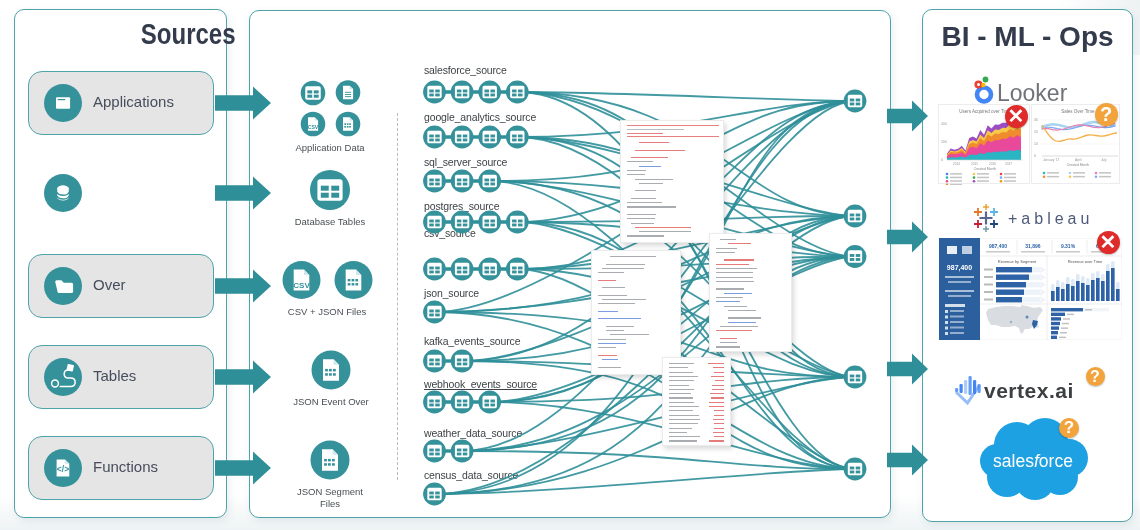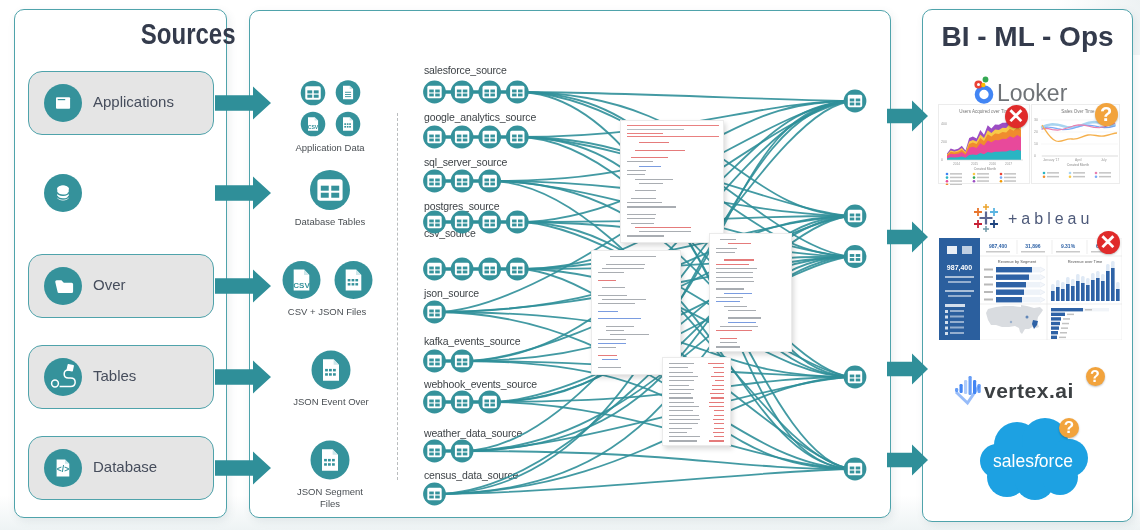--- a/index.html
+++ b/index.html
@@ -30,31 +30,31 @@
   <div class="srcbox" style="top:71px;">
       <span class="srclbl">Applications</span>
     </div>
     <div class="srcbox" style="top:254px;">
       <span class="srclbl">Over</span>
     </div>
     <div class="srcbox" style="top:345px;">
       <span class="srclbl">Tables</span>
     </div>
     <div class="srcbox" style="top:436px;">
-      <span class="srclbl">Database</span>
+      <span class="srclbl">Functions</span>
     </div>
   <div class="dash"></div>
   <div class="chlbl" style="left:424px;top:64px;">salesforce_source</div>
     <div class="chlbl" style="left:424px;top:111px;">google_analytics_source</div>
     <div class="chlbl" style="left:424px;top:156px;">sql_server_source</div>
     <div class="chlbl" style="left:424px;top:200px;">postgres_source</div>
     <div class="chlbl" style="left:424px;top:227px;">csv_source</div>
     <div class="chlbl" style="left:424px;top:287px;">json_source</div>
     <div class="chlbl" style="left:424px;top:335px;">kafka_events_source</div>
-    <div class="chlbl" style="left:424px;top:378px;">webhook_events_source</div>
+    <div class="chlbl" style="left:424px;top:378px;text-decoration:underline;">webhook_events_source</div>
     <div class="chlbl" style="left:424px;top:427px;">weather_data_source</div>
     <div class="chlbl" style="left:424px;top:469px;">census_data_source</div>
     <div class="grplbl" style="left:260px;top:142px;width:140px;">Application Data</div>
     <div class="grplbl" style="left:260px;top:216px;width:140px;">Database Tables</div>
     <div class="grplbl" style="left:257px;top:306px;width:140px;">CSV + JSON Files</div>
     <div class="grplbl" style="left:261px;top:396px;width:140px;">JSON Event Over</div>
     <div class="grplbl" style="left:260px;top:486px;width:140px;">JSON Segment</div>
     <div class="grplbl" style="left:260px;top:498px;width:140px;">Files</div>
   <svg style="position:absolute;left:0;top:0;" width="1140" height="530" viewBox="0 0 1140 530">
       <path d="M215 95.2 H253 V86.6 L271 103 L253 119.4 V110.8 H215 z" fill="#2F8F99"></path>

